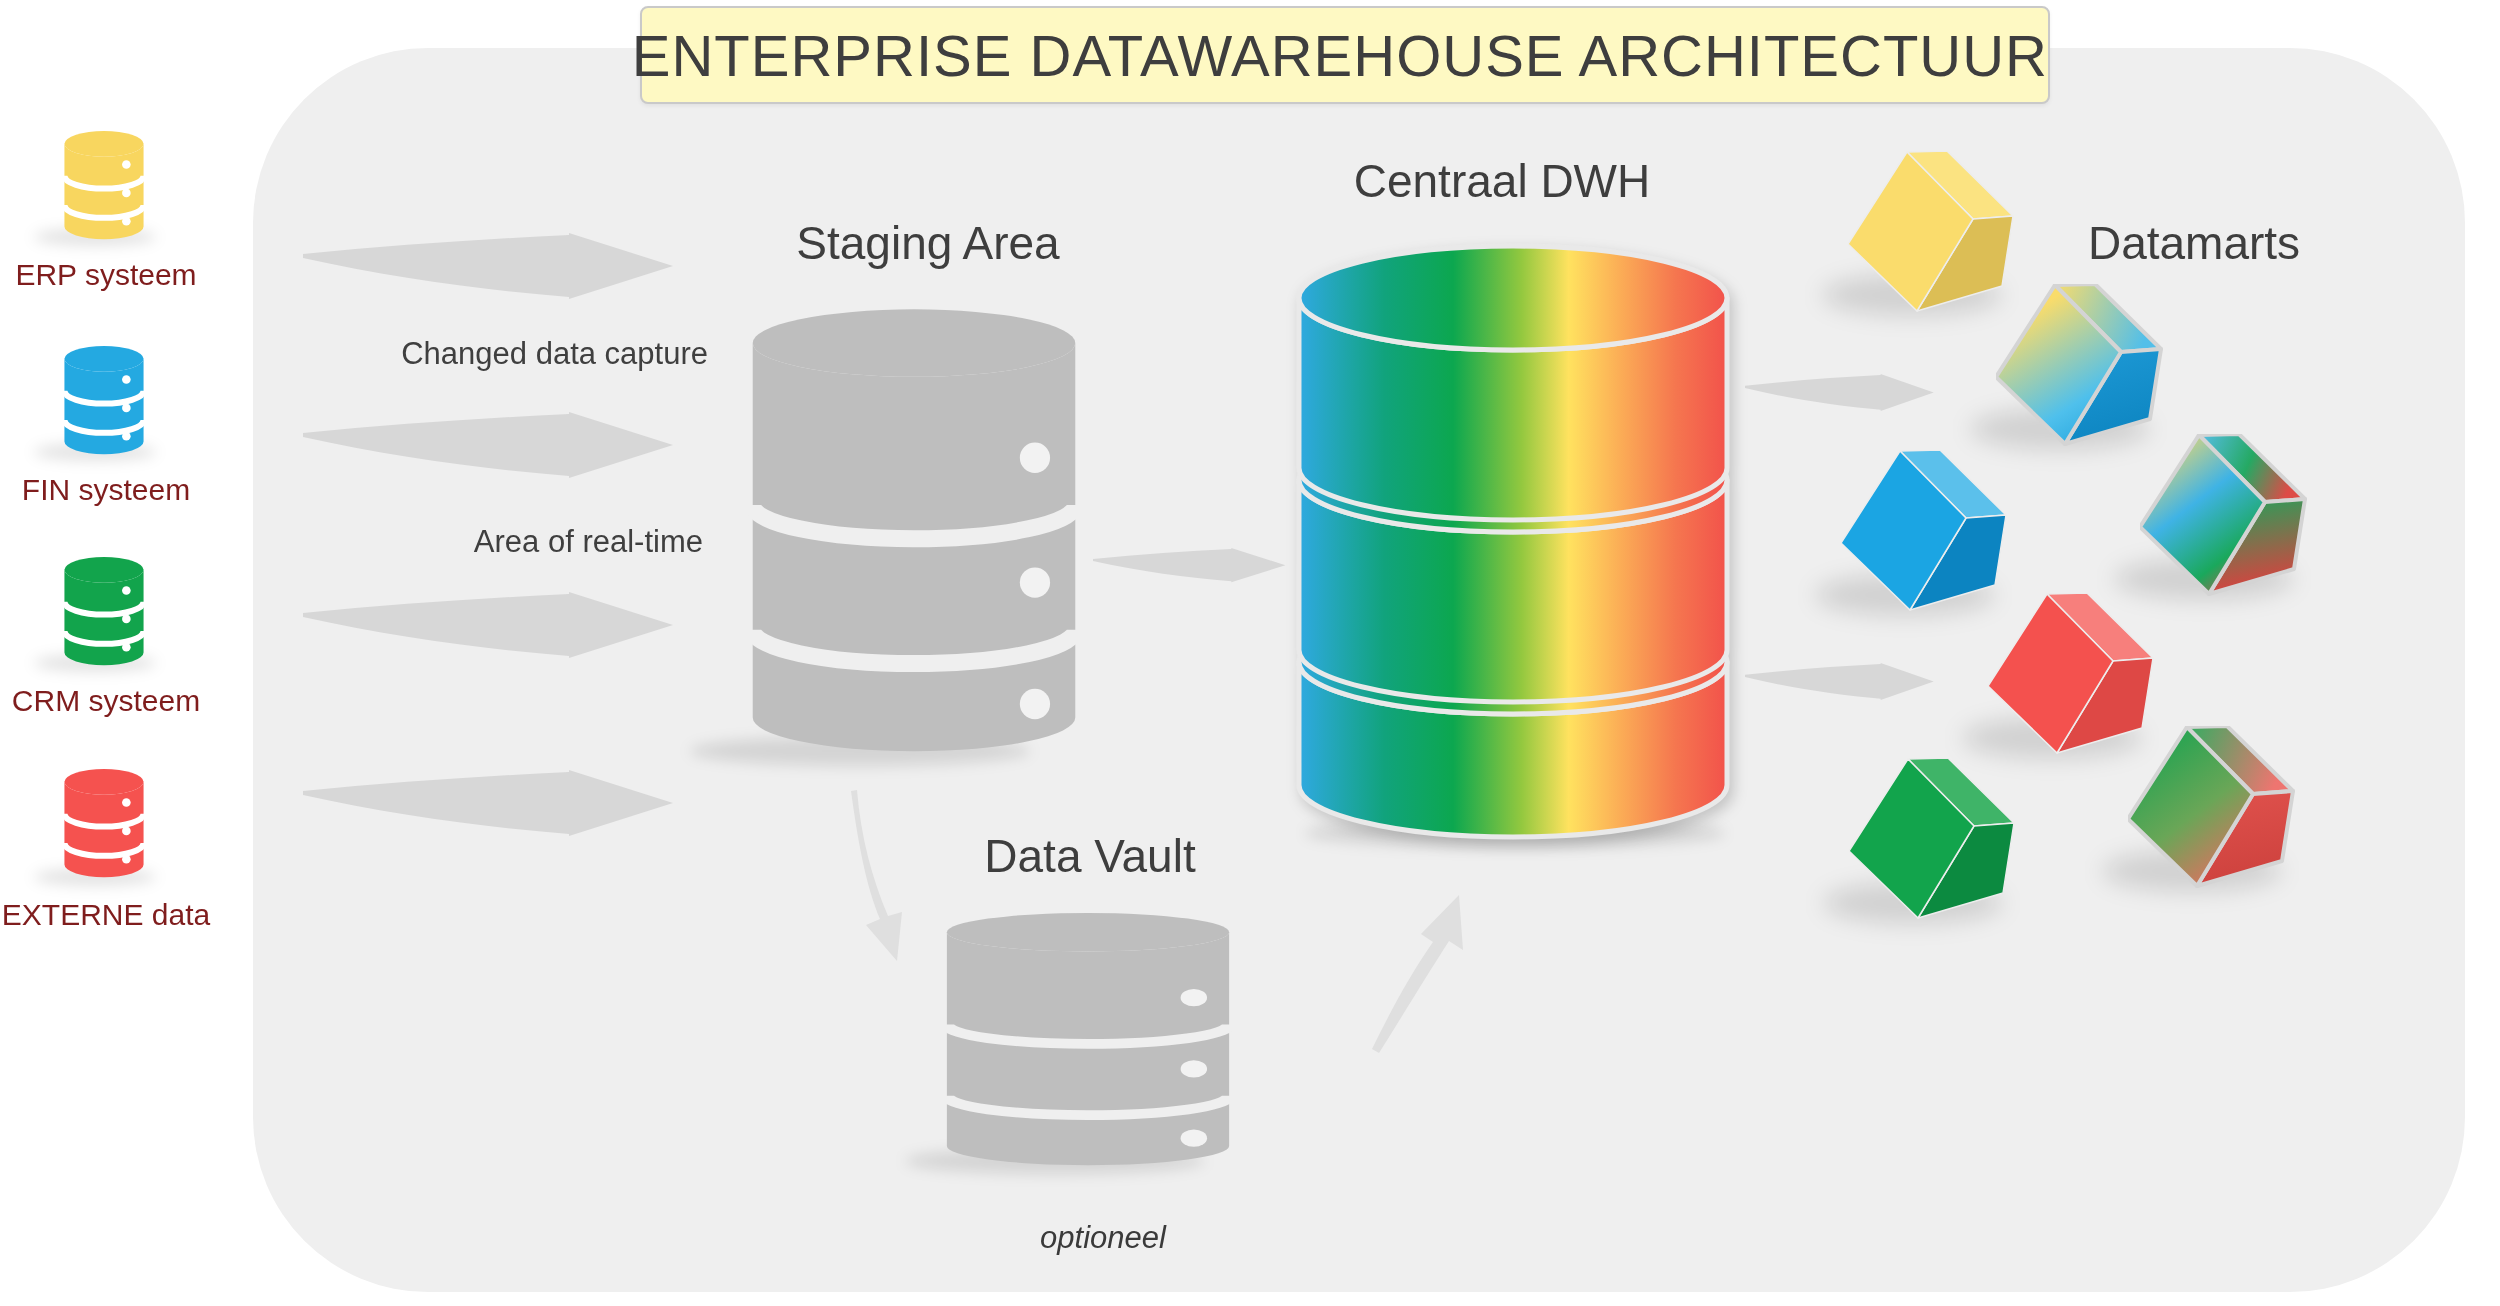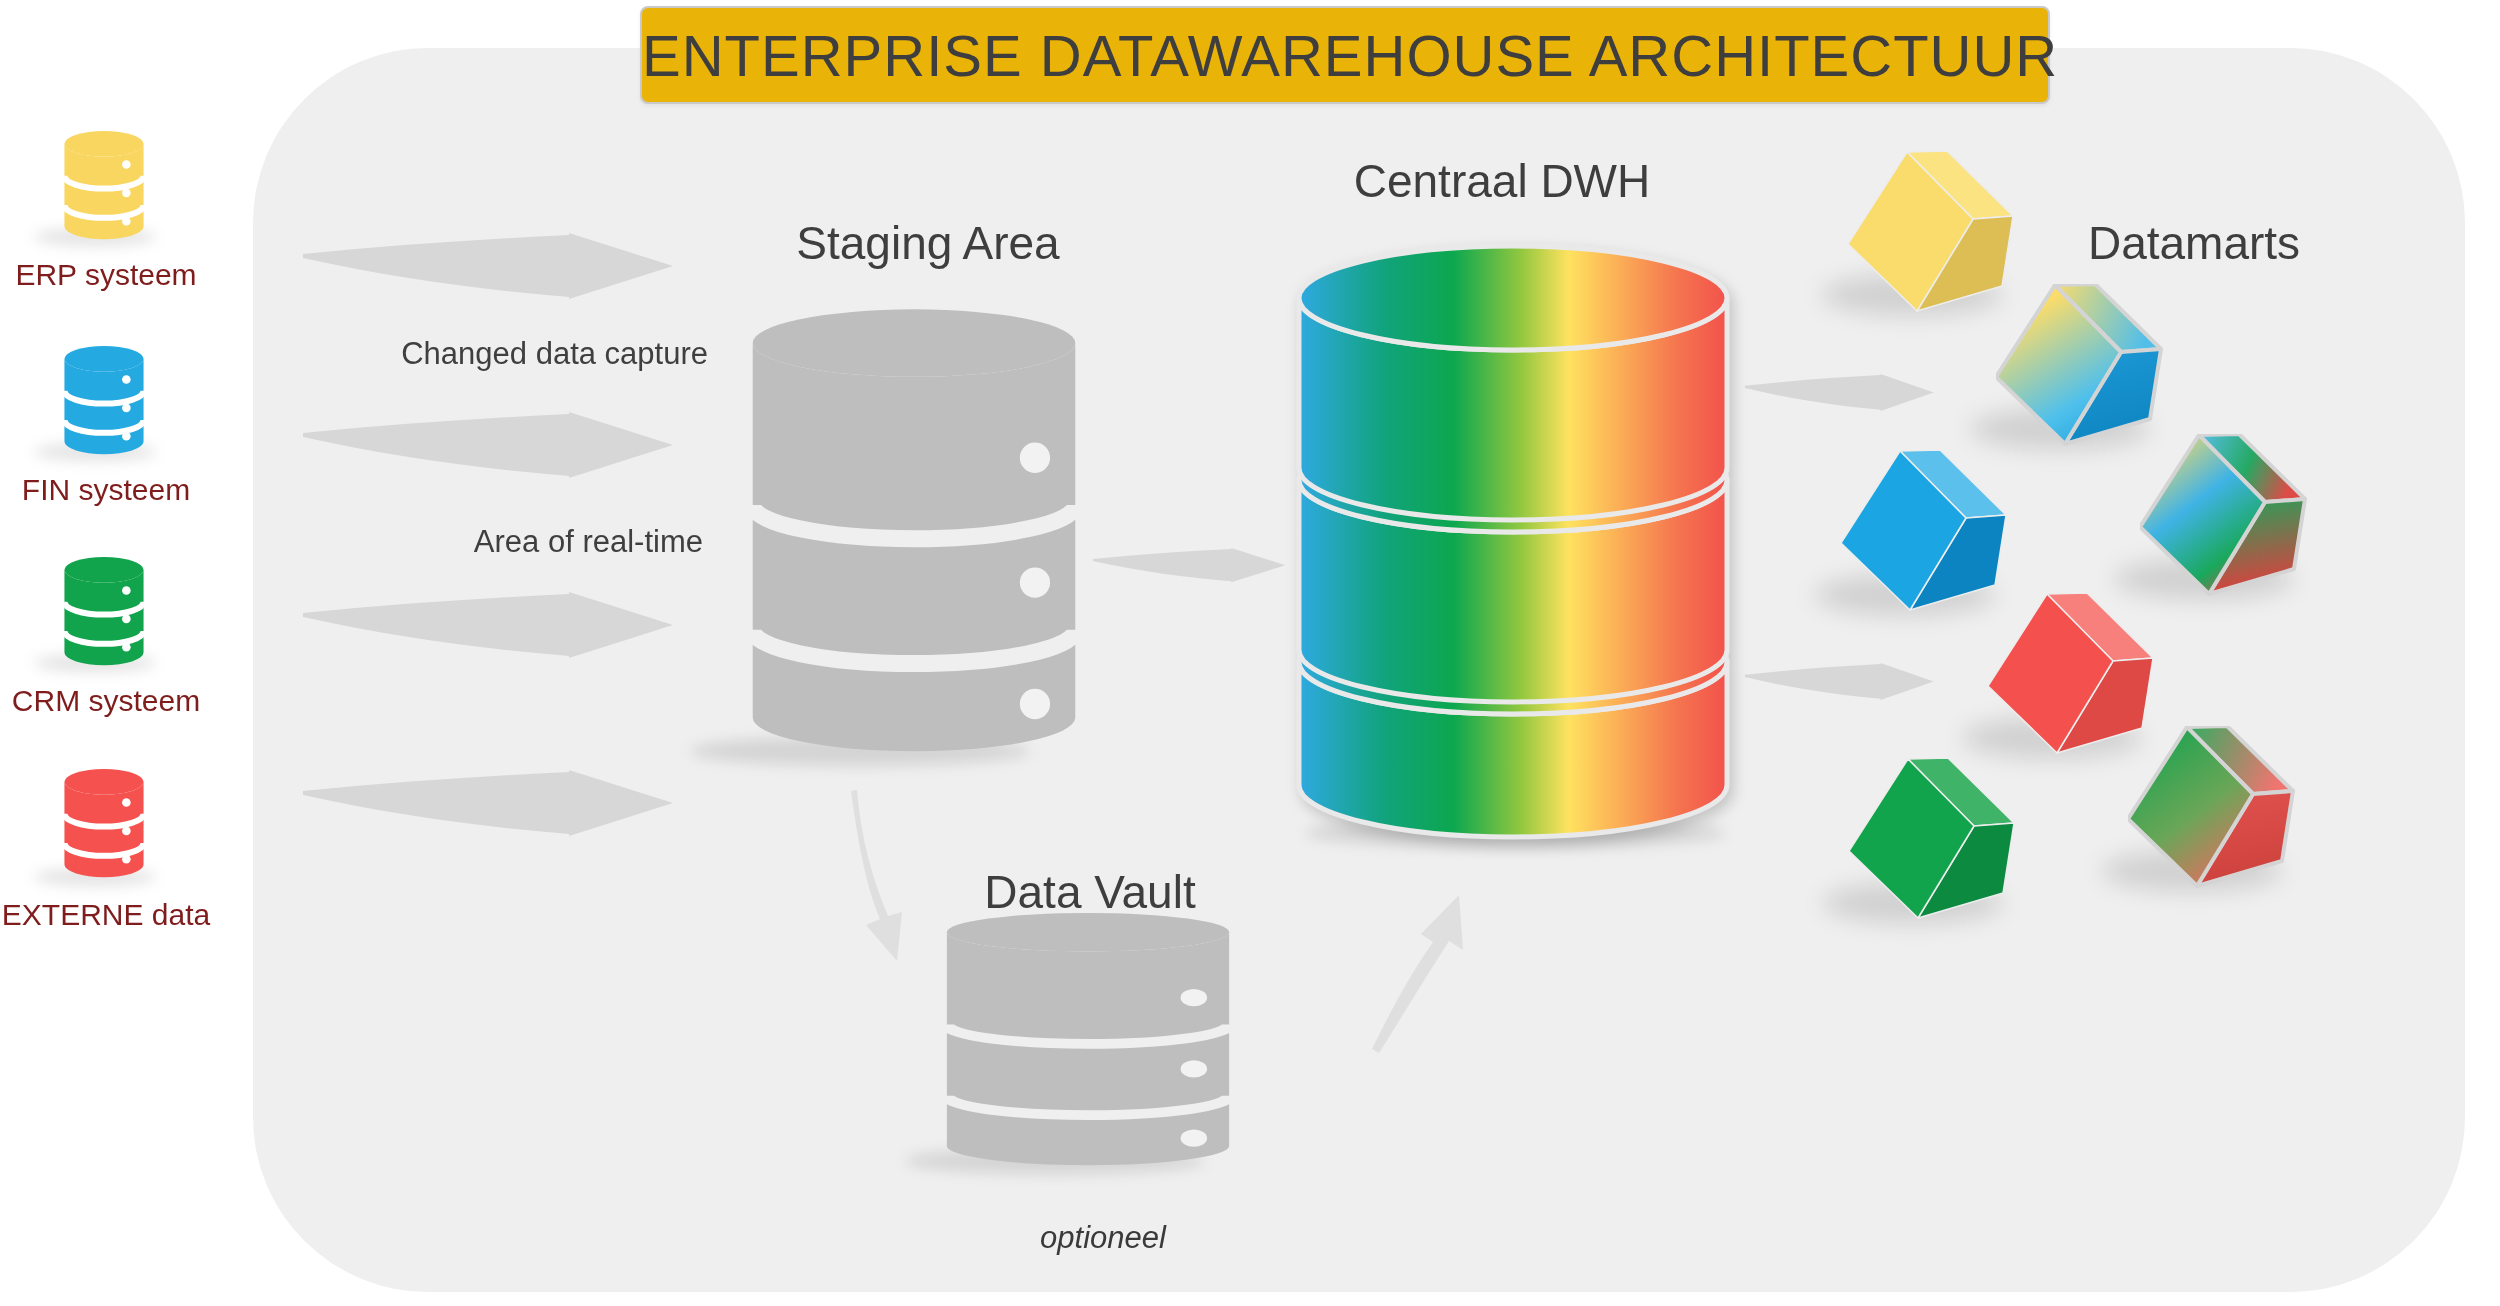--- a/index.html
+++ b/index.html
@@ -6,22 +6,22 @@
   .canvas{
     position:relative;width:2500px;height:1306px;overflow:hidden;background:#FFFFFF;
     font-family:"Liberation Sans", sans-serif;
   }
   .panel{
     position:absolute;left:253px;top:48px;width:2212px;height:1244px;
     background:#EFEFEF;border-radius:175px;
   }
   .title-box{
     position:absolute;left:640px;top:6px;width:1406px;height:94px;
-    background:#eab308;border:2px solid #C9C9C9;border-radius:8px;
-    display:flex;align-items:center;justify-content:flex-start;
+    background:#fef9c3;border:2px solid #C9C9C9;border-radius:8px;
+    display:flex;align-items:center;justify-content:flex-end;
     box-shadow:0 2px 4px rgba(0,0,0,0.06);
   }
   .title-box span{
     font-size:58px;color:#3E3E3E;letter-spacing:1px;white-space:nowrap;
   }
   .h{
     position:absolute;width:440px;text-align:center;
     font-size:46px;color:#3E3E3E;white-space:nowrap;
   }
   .flow-label{
@@ -160,21 +160,21 @@
       <ellipse cx="222" cy="422" rx="214" ry="52"></ellipse>
 
       <path d="M8 240 A214 52 0 0 0 436 240 L436 410 A214 52 0 0 1 8 410 Z"></path>
       <ellipse cx="222" cy="240" rx="214" ry="52"></ellipse>
 
       <path d="M8 58 A214 52 0 0 0 436 58 L436 228 A214 52 0 0 1 8 228 Z"></path>
       <ellipse cx="222" cy="58" rx="214" ry="52"></ellipse>
     </g>
   </svg>
 
-  <div class="h" style="left:870px;top:829px;margin-top:36px;">Data Vault</div>
+  <div class="h" style="left:870px;top:829px;">Data Vault</div>
   <div class="gshadow" style="left:905px;top:1148px;width:300px;height:26px;"></div>
   <svg class="abs" style="left:941px;top:911px;" width="294" height="258" viewBox="0 0 100 134" preserveAspectRatio="none">
     <path d="M2 11 L2 122 A48 10 0 0 0 98 122 L98 11 A48 10 0 0 1 2 11 Z" fill="#BEBEBE"></path>
     <ellipse cx="50" cy="11" rx="48" ry="10" fill="#BEBEBE"></ellipse>
     <path d="M2 59 A48 10 0 0 0 98 59" stroke="#EFEFEF" stroke-width="5" fill="none"></path>
     <path d="M2 96 A48 10 0 0 0 98 96" stroke="#EFEFEF" stroke-width="5" fill="none"></path>
     <circle cx="86" cy="45" r="4.5" fill="#F2F2F2"></circle>
     <circle cx="86" cy="82" r="4.5" fill="#F2F2F2"></circle>
     <circle cx="86" cy="118" r="4.5" fill="#F2F2F2"></circle>
   </svg>

